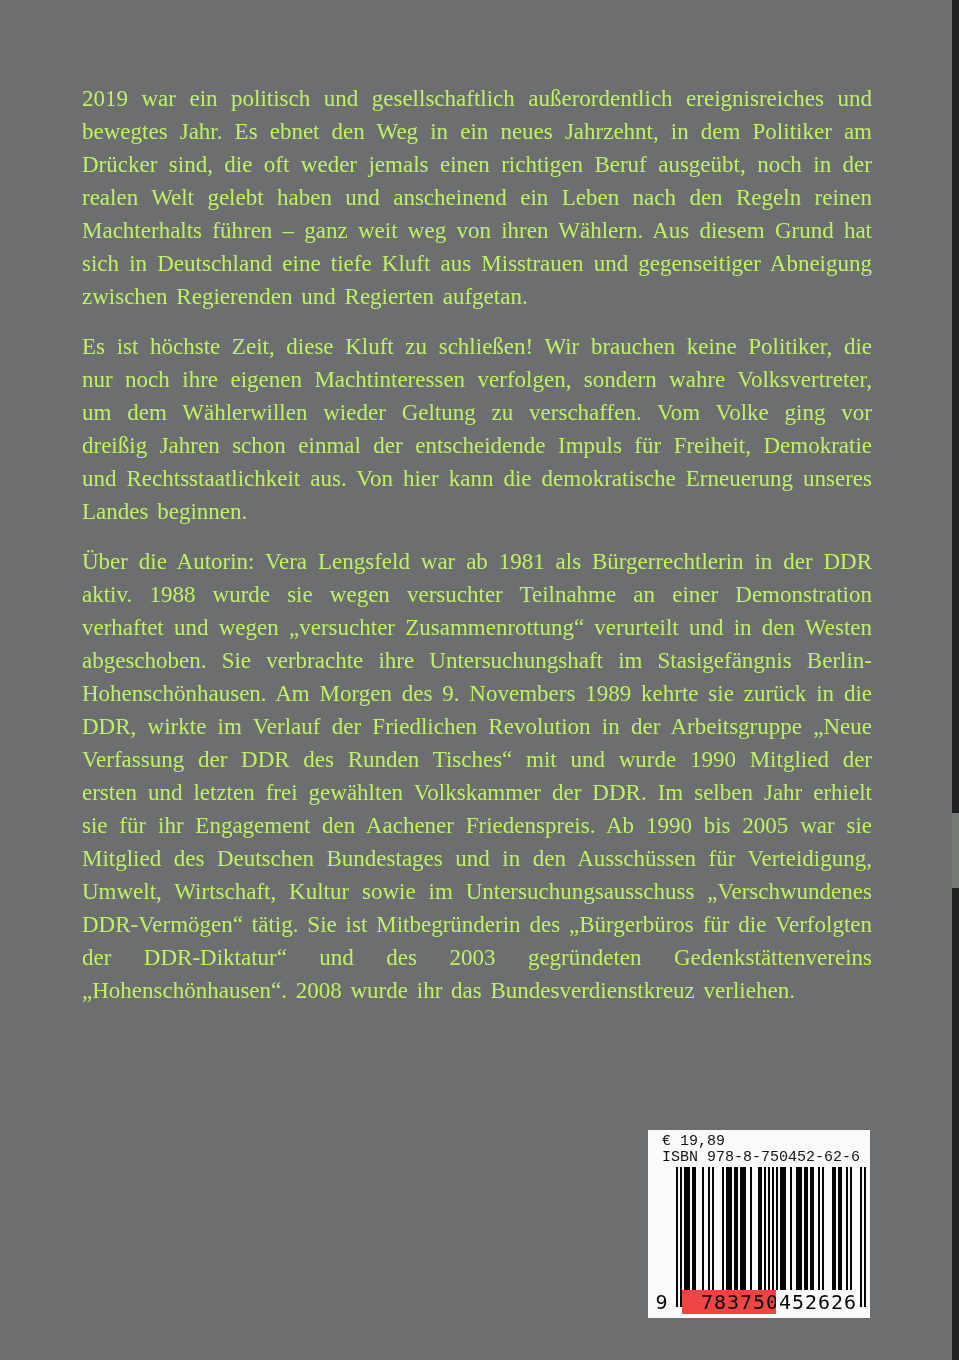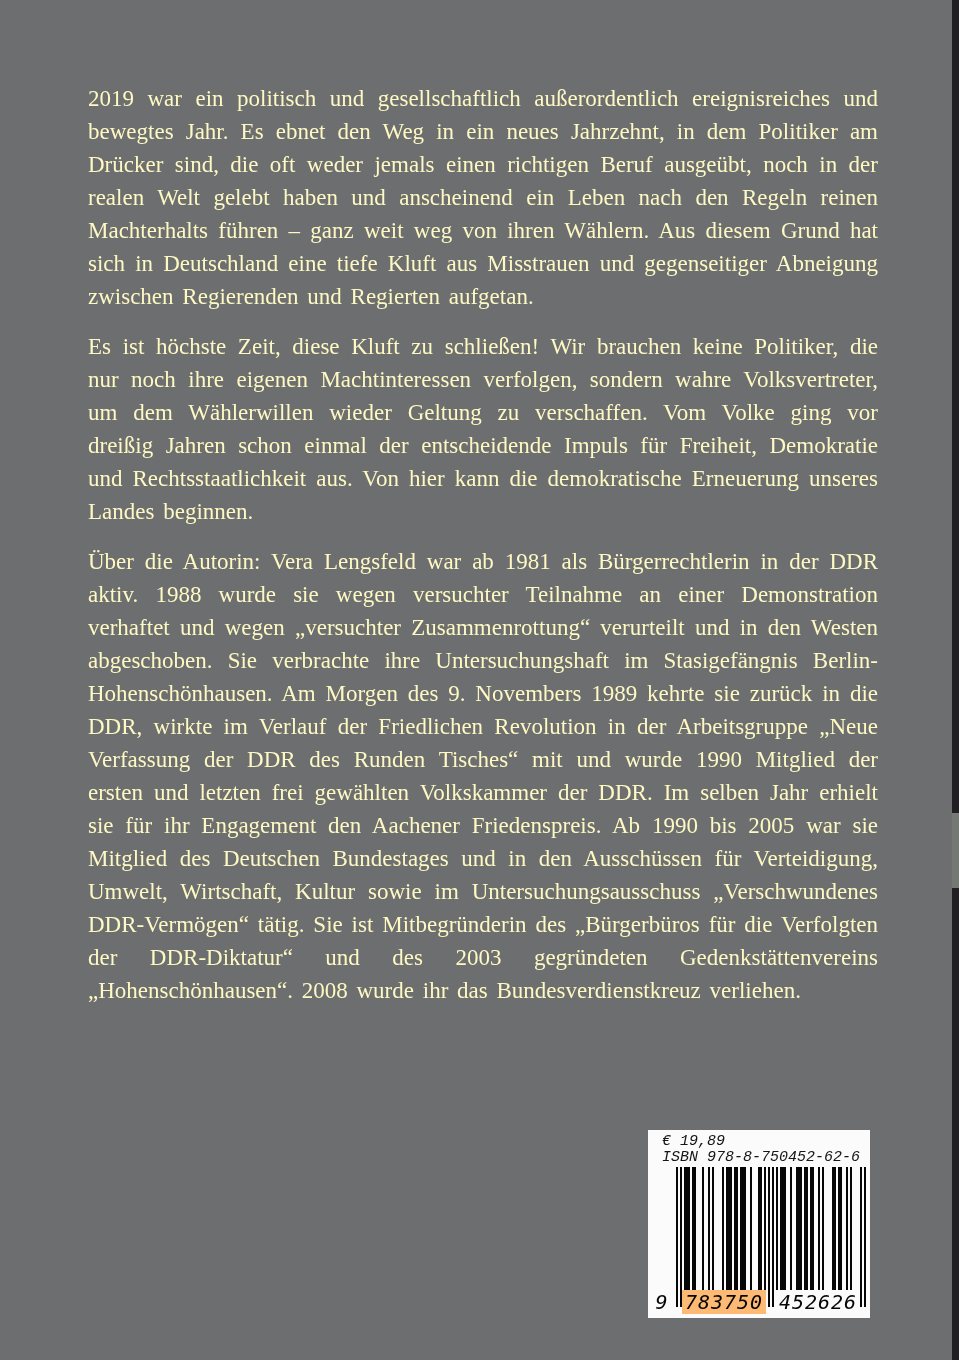--- a/index.html
+++ b/index.html
@@ -10,40 +10,39 @@
   .cover {
     position: relative;
     width: 959px;
     height: 1360px;
     background: #6d6e70;
     overflow: hidden;
     font-family: "Liberation Serif", serif;
   }
   .text-block {
     position: absolute;
-    left: 88px;
+    left: 82px;
     top: 82px;
     width: 790px;
-    color: #fef9c3;
+    color: #bef264;
     font-size: 23px;
     line-height: 33px;
     text-align: justify;
     word-spacing: 3px;
   }
   .text-block p {
     margin: 0 0 17px 0;
   }
   .barcode-panel {
     position: absolute;
     left: 648px;
     top: 1130px;
     width: 222px;
     height: 188px;
     background: #fbfbfb;
-    font-style: italic;
   }
   .bc-price {
     position: absolute;
     left: 14px;
     top: 4px;
     font-family: "Liberation Mono", "DejaVu Sans Mono", monospace;
     font-size: 15px;
     line-height: 16px;
     color: #161616;
     white-space: pre;
@@ -72,21 +71,21 @@
   .bc-digit {
     position: absolute;
     font-family: "DejaVu Sans Mono", monospace;
     font-size: 20px;
     color: #060606;
     top: 160px;
     text-align: center;
     letter-spacing: 1px;
   }
   .bc-digit.d0 { left: 2px; width: 24px; }
-  .bc-digit.d1 { left: 34px; width: 84px; background: #fdba74; }
+  .bc-digit.d1 { left: 34px; width: 84px; background: #ef4444; padding-left: 16px; }
   .bc-digit.d2 { left: 128px; width: 84px; background: #fbfbfb; }
   .edge-strip {
     position: absolute;
     right: 0;
     top: 0;
     width: 7px;
     height: 1360px;
     background: #211f21;
   }
   .edge-notch {

